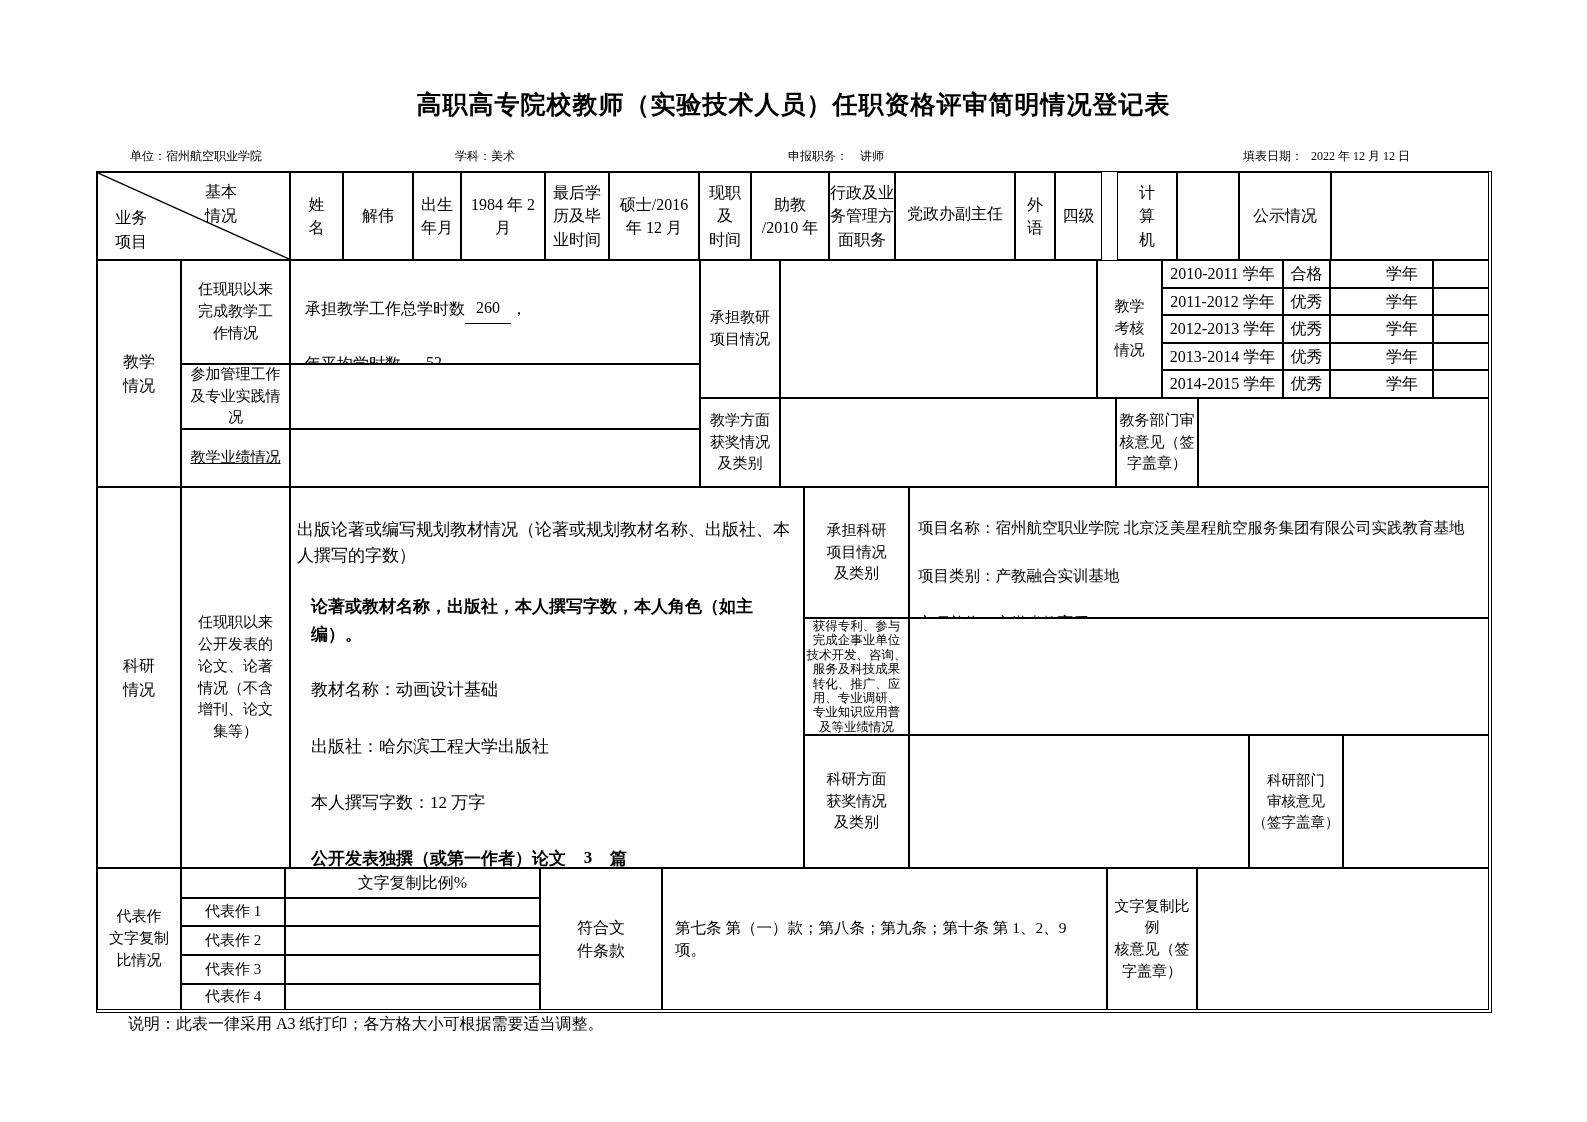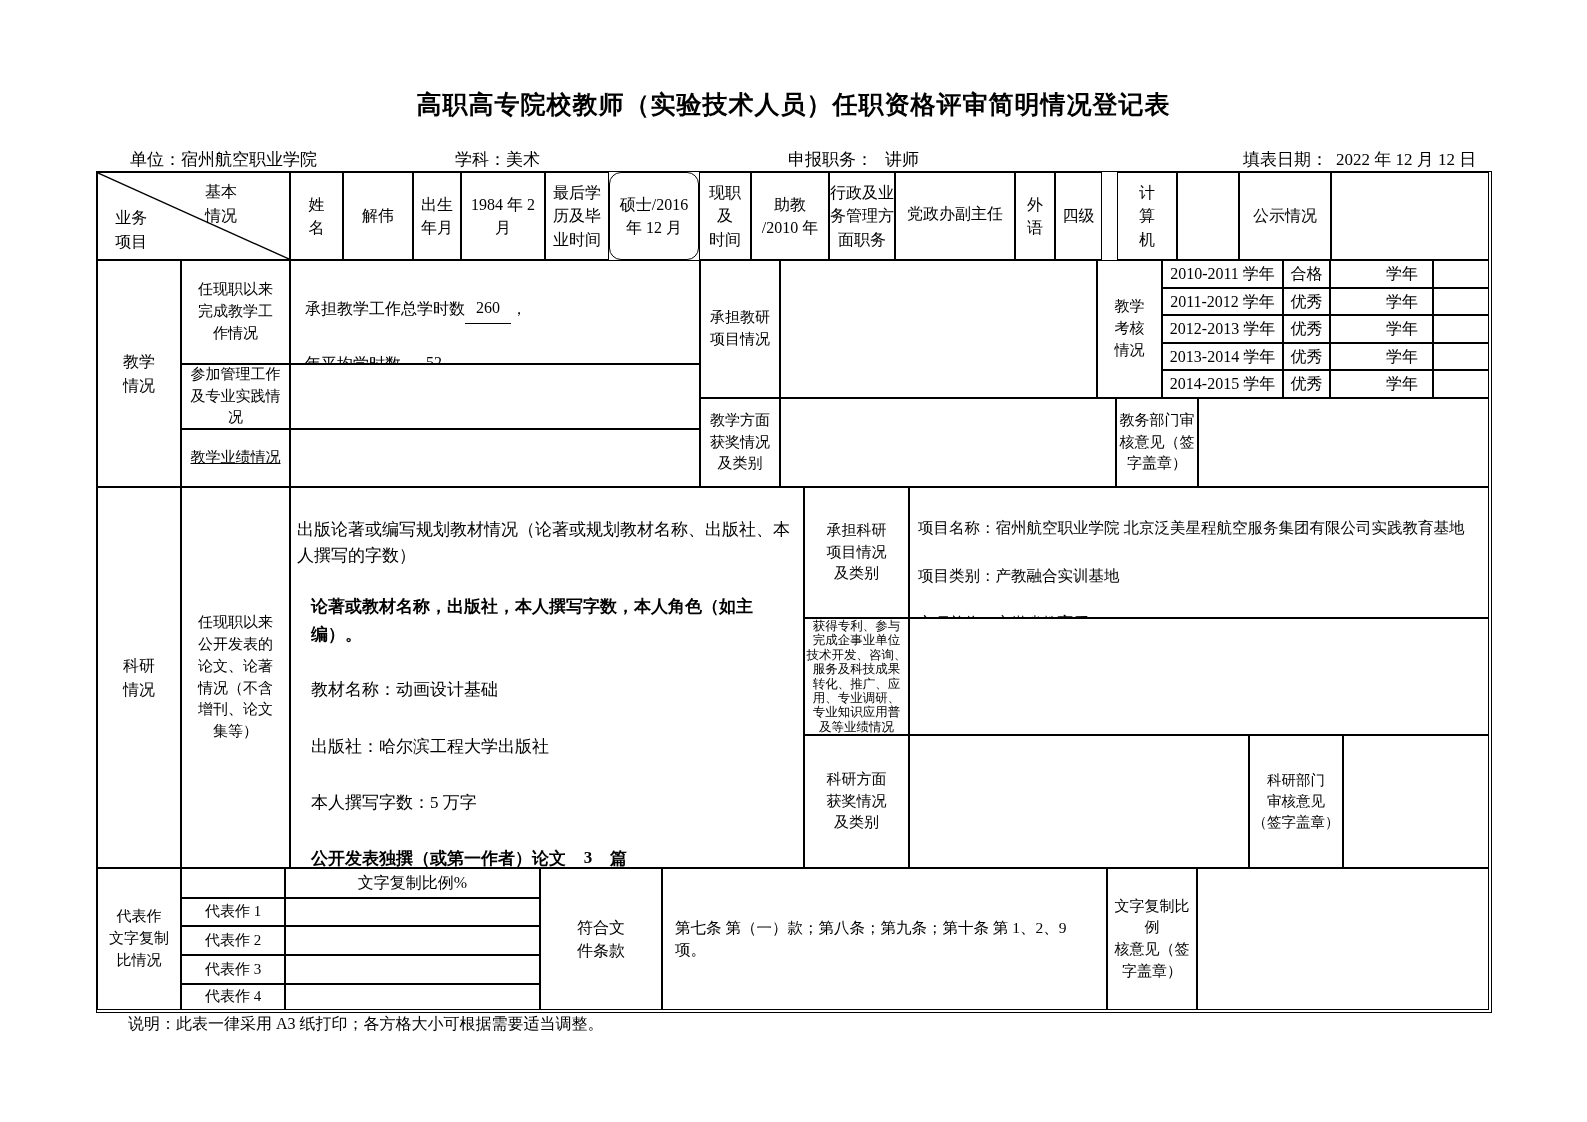--- a/index.html
+++ b/index.html
@@ -2,21 +2,21 @@
 <html><head>
 <meta charset="utf-8">
 <style>
   html,body{margin:0;padding:0;}
   body{
     width:1587px;height:1122px;position:relative;background:#ffffff;color:#000;
     font-family:"Liberation Serif","DejaVu Serif",serif;
   }
   .title{position:absolute;left:0;top:88px;width:100%;text-align:center;
          font-size:25px;font-weight:bold;letter-spacing:1px;}
-  .meta{position:absolute;top:148px;font-size:17px;white-space:nowrap;}
+  .meta{position:absolute;top:148px;font-size:12px;white-space:nowrap;}
   .note{position:absolute;left:128px;top:1014px;font-size:16px;}
   #tbl{position:absolute;left:96px;top:171px;width:1394px;height:840px;border:1px solid #000;}
   .c{position:absolute;box-sizing:border-box;border:1px solid #000;
      display:flex;align-items:center;justify-content:center;
      text-align:center;white-space:pre-line;font-size:16px;line-height:1.45;overflow:hidden;}
   .blk{display:block;text-align:left;}
   .b{font-weight:bold;}
   .f15{font-size:15px;}
   .f145{font-size:14.5px;}
   .f13{font-size:12.5px;line-height:14.4px;}
@@ -57,21 +57,21 @@
   </div>
   <div class="c" style="left:193px;top:0;width:53px;height:88px;">姓
 名</div>
   <div class="c" style="left:246px;top:0;width:70px;height:88px;">解伟</div>
   <div class="c" style="left:316px;top:0;width:48px;height:88px;">出生
 年月</div>
   <div class="c" style="left:364px;top:0;width:84px;height:88px;">1984 年 2 月</div>
   <div class="c" style="left:448px;top:0;width:64px;height:88px;">最后学
 历及毕
 业时间</div>
-  <div class="c" style="left:512px;top:0;width:90px;height:88px;border-radius:12px;">硕士/2016
+  <div class="c" style="left:512px;top:0;width:90px;height:88px;">硕士/2016
 年 12 月</div>
   <div class="c" style="left:602px;top:0;width:52px;height:88px;">现职
 及
 时间</div>
   <div class="c" style="left:654px;top:0;width:78px;height:88px;">助教
 /2010 年</div>
   <div class="c" style="left:732px;top:0;width:66px;height:88px;">行政及业
 务管理方
 面职务</div>
   <div class="c" style="left:798px;top:0;width:120px;height:88px;font-family:Liberation Mono, monospace;">党政办副主任</div>
@@ -151,21 +151,21 @@
 论文、论著
 情况（不含
 增刊、论文
 集等）</div>
 
   <div class="c blk" style="left:193px;top:315px;width:514px;height:381px;padding:4px 6px;font-size:17px;">
     <div class="pl" style="line-height:26px;">出版论著或编写规划教材情况（论著或规划教材名称、出版社、本人撰写的字数）</div>
     <div class="pl b" style="margin-left:14px;line-height:28px;">论著或教材名称，出版社，本人撰写字数，本人角色（如主编）。</div>
     <div class="pl" style="margin-left:14px;line-height:32px;">教材名称：动画设计基础</div>
     <div class="pl" style="margin-left:14px;line-height:32px;">出版社：哈尔滨工程大学出版社</div>
-    <div class="pl" style="margin-left:14px;line-height:32px;">本人撰写字数：5 万字</div>
+    <div class="pl" style="margin-left:14px;line-height:32px;">本人撰写字数：12 万字</div>
     <div class="pl b" style="margin-left:14px;line-height:28px;"><span>公开发表独撰（或第一作者）论文</span><span class="u" style="min-width:44px;">3</span><span>篇</span></div>
     
     
     
     
     
     
   </div>
 
   <div class="c f15" style="left:707px;top:315px;width:105px;height:131px;">承担科研

